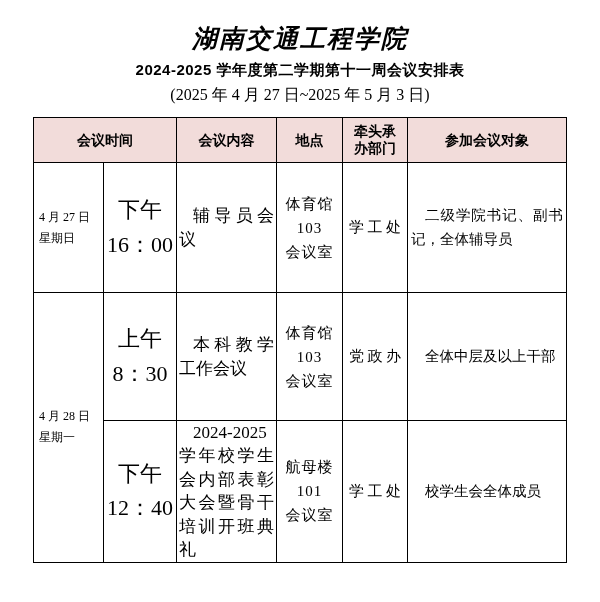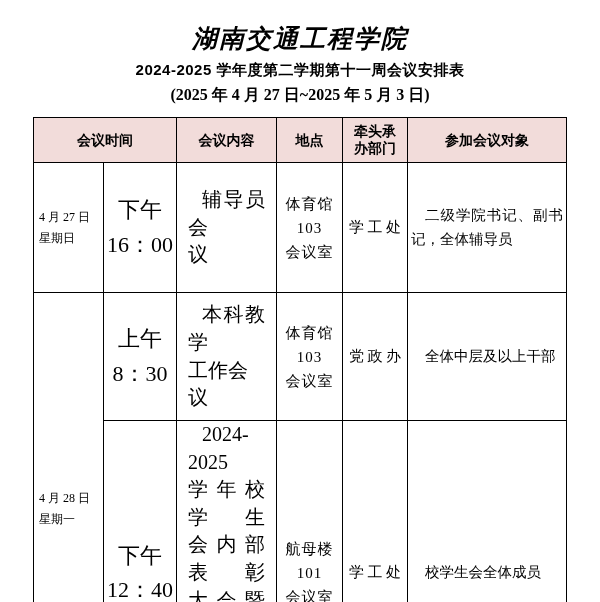--- a/index.html
+++ b/index.html
@@ -27,21 +27,21 @@
     text-align: center;
     font-size: 15px;
     font-weight: bold;
     letter-spacing: 0.5px;
     font-family: "Liberation Sans", "DejaVu Sans", sans-serif;
   }
   .doc-dates {
     margin-top: 5px;
     text-align: center;
     font-size: 16px;
-    font-weight: bold;
+    font-weight: normal;
     font-family: "Liberation Serif", "DejaVu Serif", serif;
   }
 
   table.schedule {
     margin: 11px 0 0 33px;
     width: 533px;
     border-collapse: collapse;
     table-layout: fixed;
   }
   .schedule th, .schedule td {
@@ -82,21 +82,21 @@
     white-space: pre-line;
     line-height: 1.6;
     letter-spacing: 1px;
   }
   td.dept {
     font-size: 15px;
     padding: 0 6px;
     text-align: justify;
     text-align-last: justify;       
   }
-  td.content { font-size: 20px; padding: 0 11px; }
+  td.content { font-size: 17px; padding: 0 2px; }
   td.part    { font-size: 14.5px; padding: 0 3px; }
 
   
   .mljust .ln {
     text-align: justify;
     text-align-last: justify;
     line-height: 1.38;
   }
   td.part .ln { line-height: 1.6; }
   .mljust .ln.first { text-indent: 14px; }

